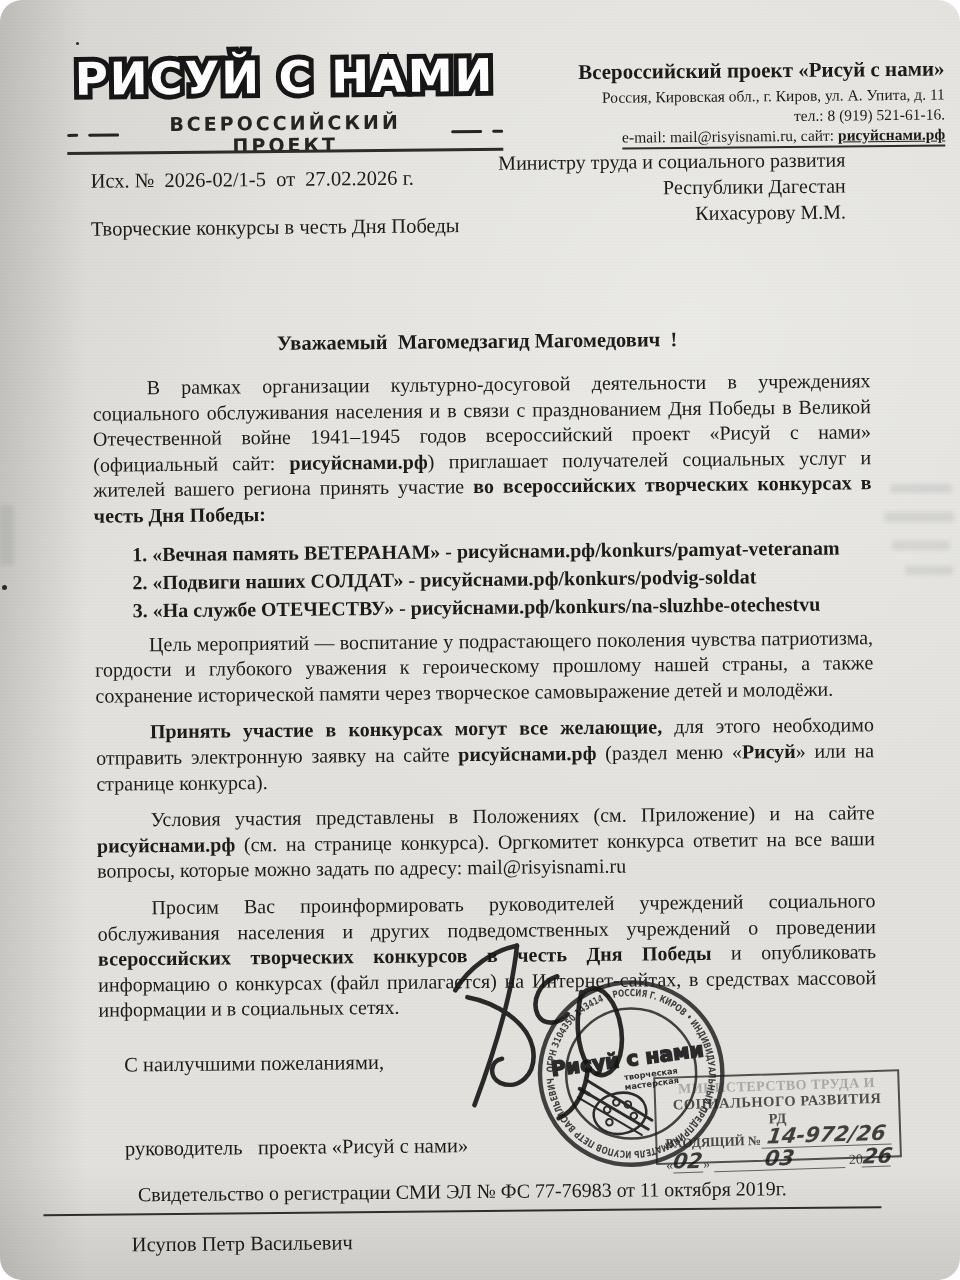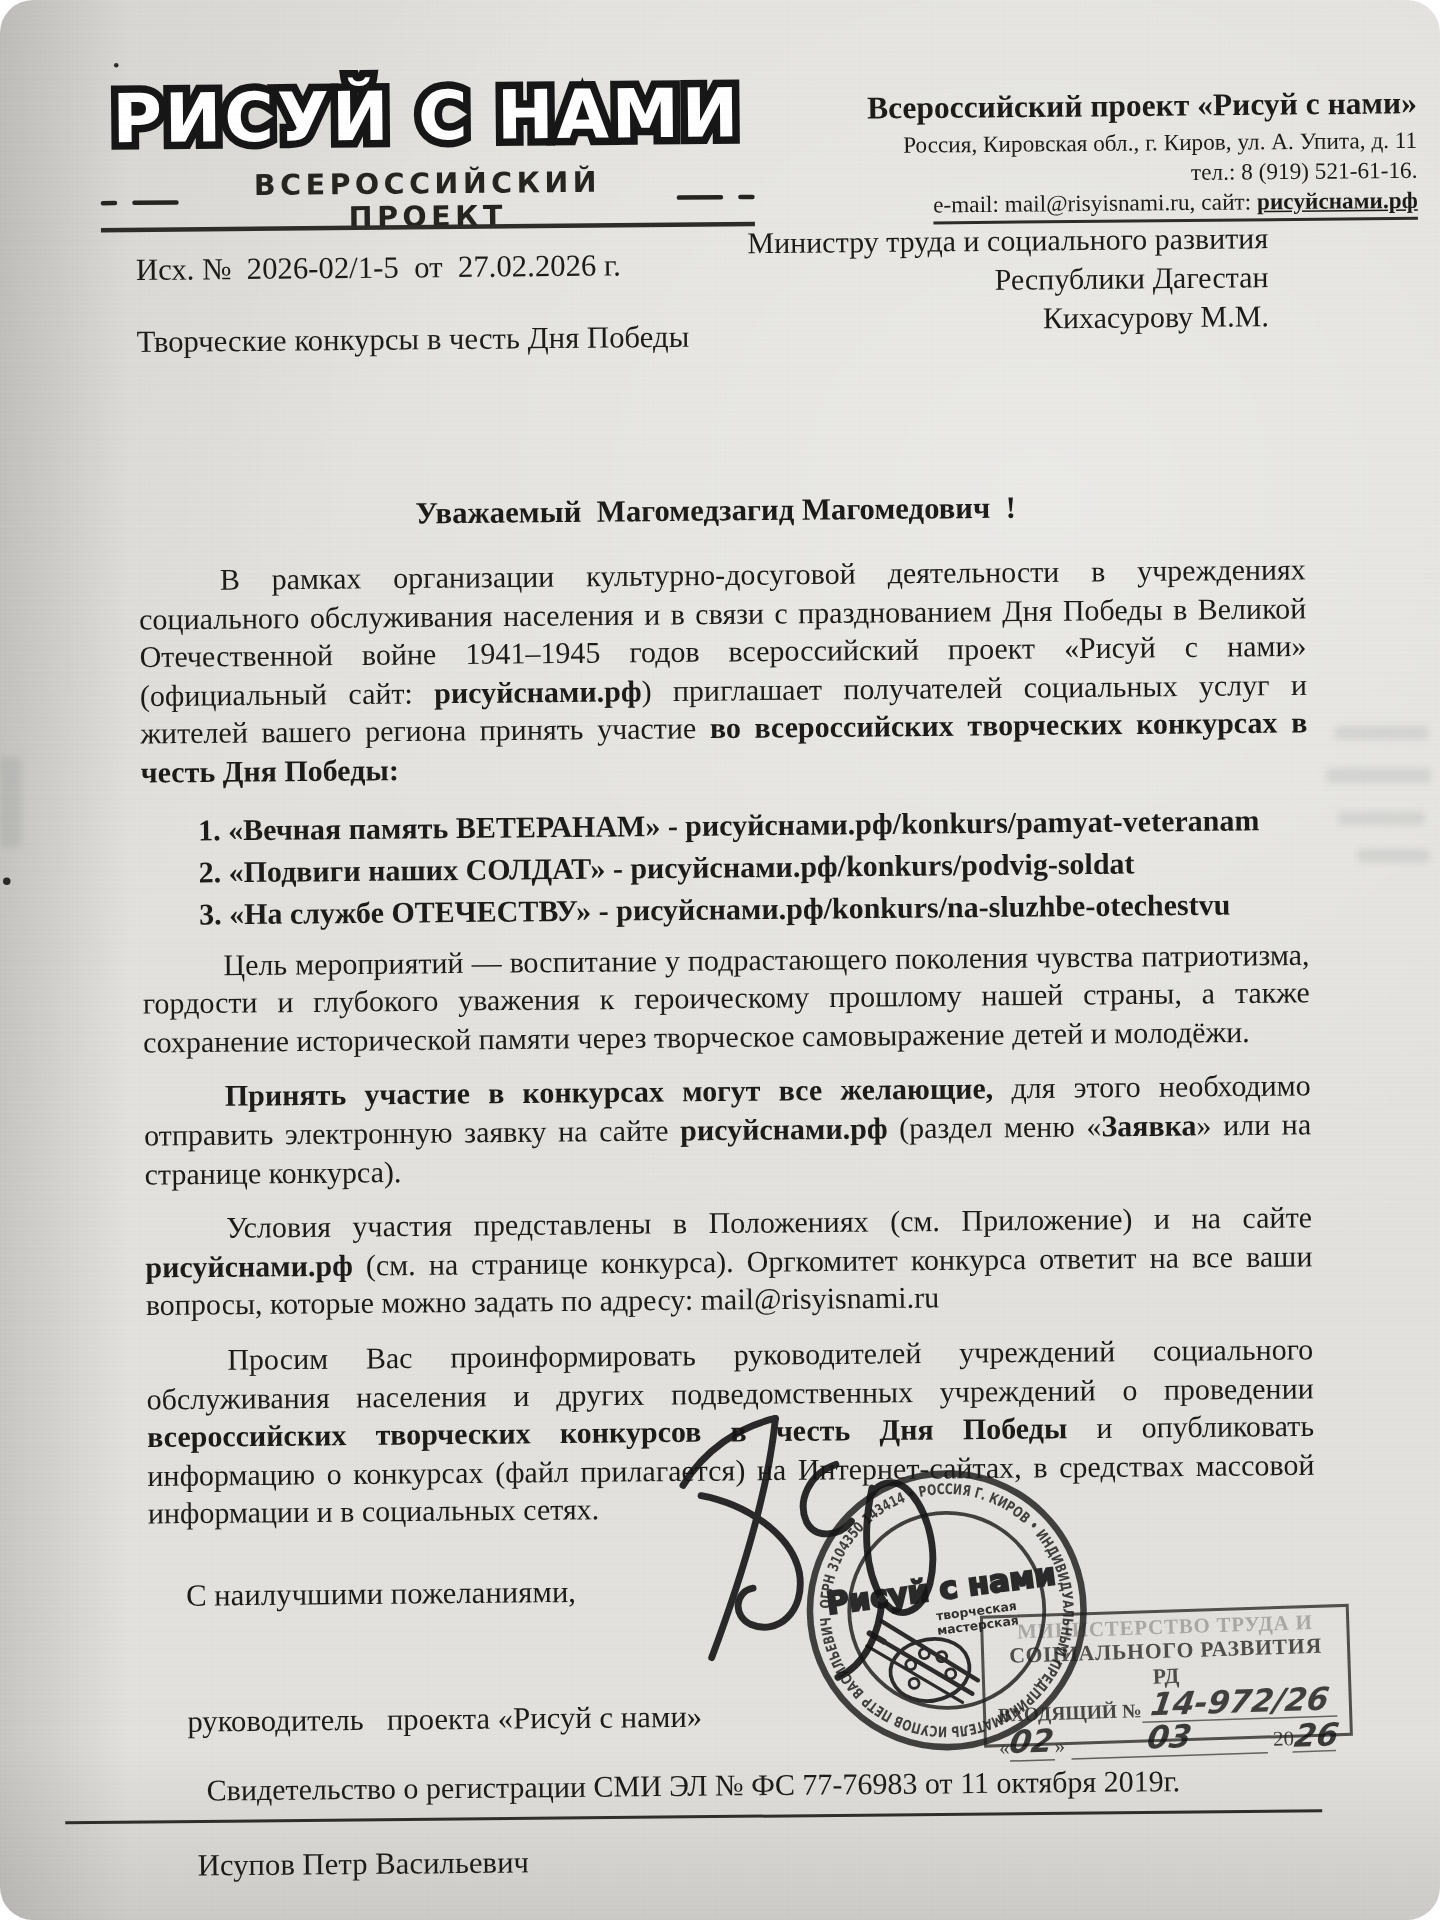--- a/index.html
+++ b/index.html
@@ -108,21 +108,21 @@
     <div class="salutation">Уважаемый  Магомедзагид Магомедович  !</div>
 
     <div class="body-block">
       <p><span>В рамках организации культурно-досуговой деятельности в учреждениях социального обслуживания населения и в связи с празднованием Дня Победы в Великой Отечественной войне 1941–1945 годов всероссийский проект «Рисуй с нами» (официальный сайт: </span><b>рисуйснами.рф</b><span>) приглашает получателей социальных услуг и жителей вашего региона принять участие </span><b>во всероссийских творческих конкурсах в честь Дня Победы:</b></p>
       <div class="contest-list">
         <div>1. «Вечная память ВЕТЕРАНАМ» - рисуйснами.рф/konkurs/pamyat-veteranam</div>
         <div>2. «Подвиги наших СОЛДАТ» - рисуйснами.рф/konkurs/podvig-soldat</div>
         <div>3. «На службе ОТЕЧЕСТВУ» - рисуйснами.рф/konkurs/na-sluzhbe-otechestvu</div>
       </div>
       <p>Цель мероприятий — воспитание у подрастающего поколения чувства патриотизма, гордости и глубокого уважения к героическому прошлому нашей страны, а также сохранение исторической памяти через творческое самовыражение детей и молодёжи.</p>
-      <p><b>Принять участие в конкурсах могут все желающие,</b><span> для этого необходимо отправить электронную заявку на сайте </span><b>рисуйснами.рф</b><span> (раздел меню «</span><b>Заявка</b><span>» или на странице конкурса).</span></p>
+      <p><b>Принять участие в конкурсах могут все желающие,</b><span> для этого необходимо отправить электронную заявку на сайте </span><b>рисуйснами.рф</b><span> (раздел меню «</span><b>Рисуй</b><span>» или на странице конкурса).</span></p>
       <p><span>Условия участия представлены в Положениях (см. Приложение) и на сайте </span><b>рисуйснами.рф</b><span> (см. на странице конкурса). Оргкомитет конкурса ответит на все ваши вопросы, которые можно задать по адресу: mail@risyisnami.ru</span></p>
       <p><span>Просим Вас проинформировать руководителей учреждений социального обслуживания населения  и других подведомственных учреждений о проведении </span><b>всероссийских творческих конкурсов в честь Дня Победы</b><span>  и опубликовать  информацию о конкурсах (файл прилагается) на Интернет-сайтах, в средствах массовой информации и в социальных сетях.</span></p>
     </div>
 
     <div class="closing">
       <div>С наилучшими пожеланиями,</div>
       <div>руководитель   проекта «Рисуй с нами»</div>
       <div class="signer-name">Исупов Петр Васильевич</div>
     </div>
 

